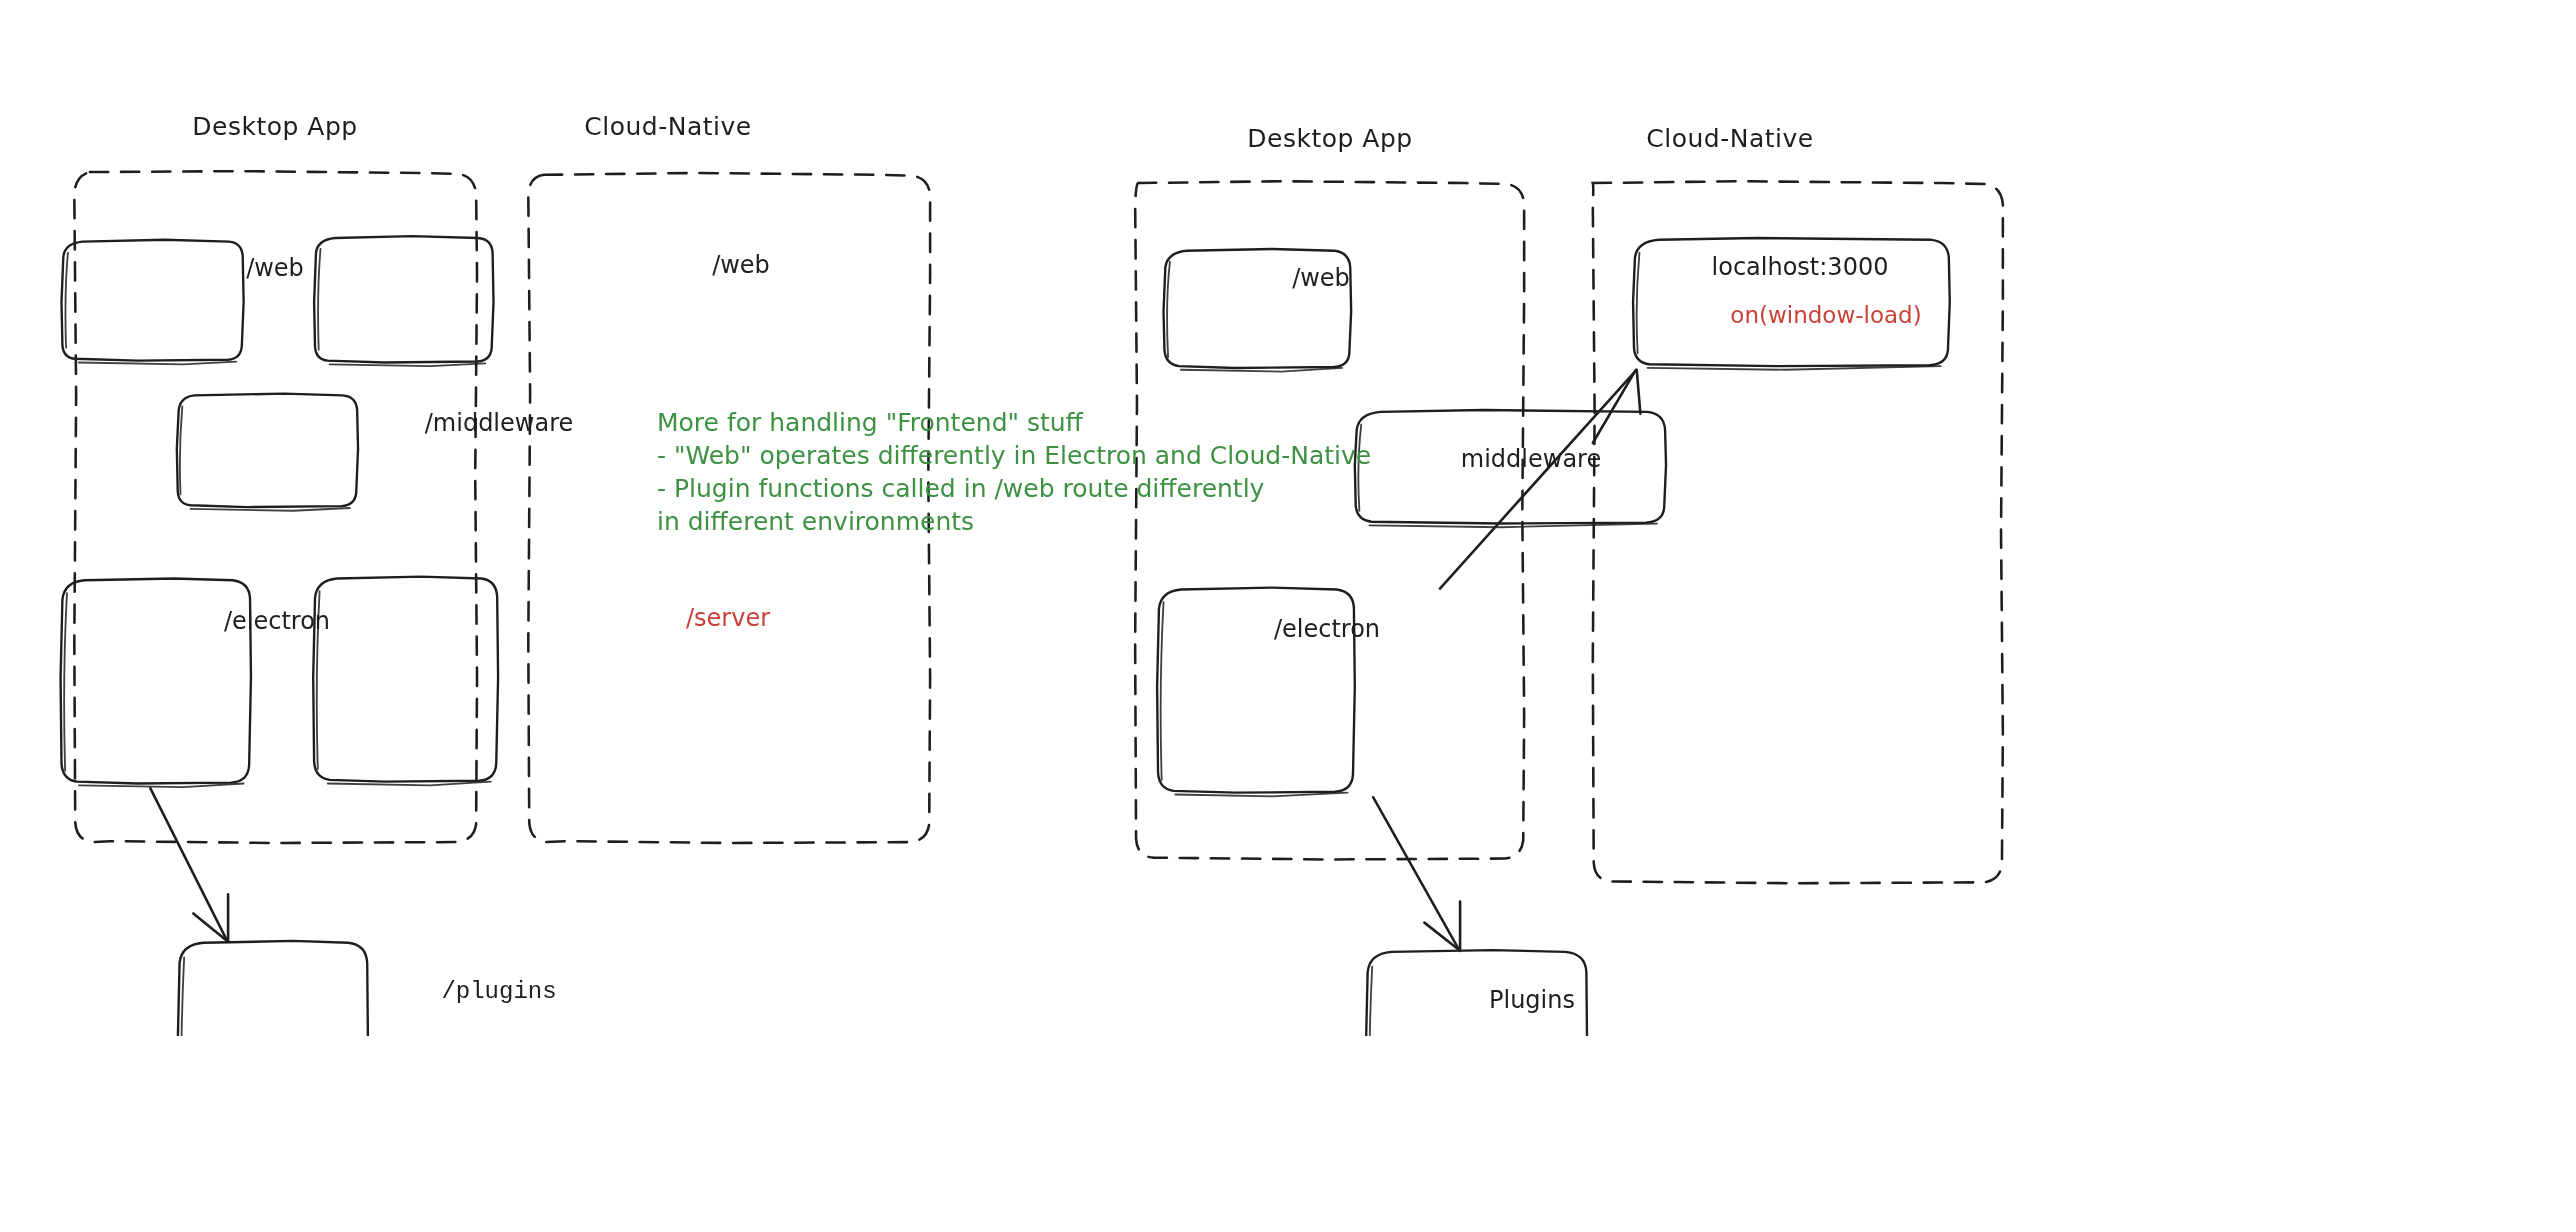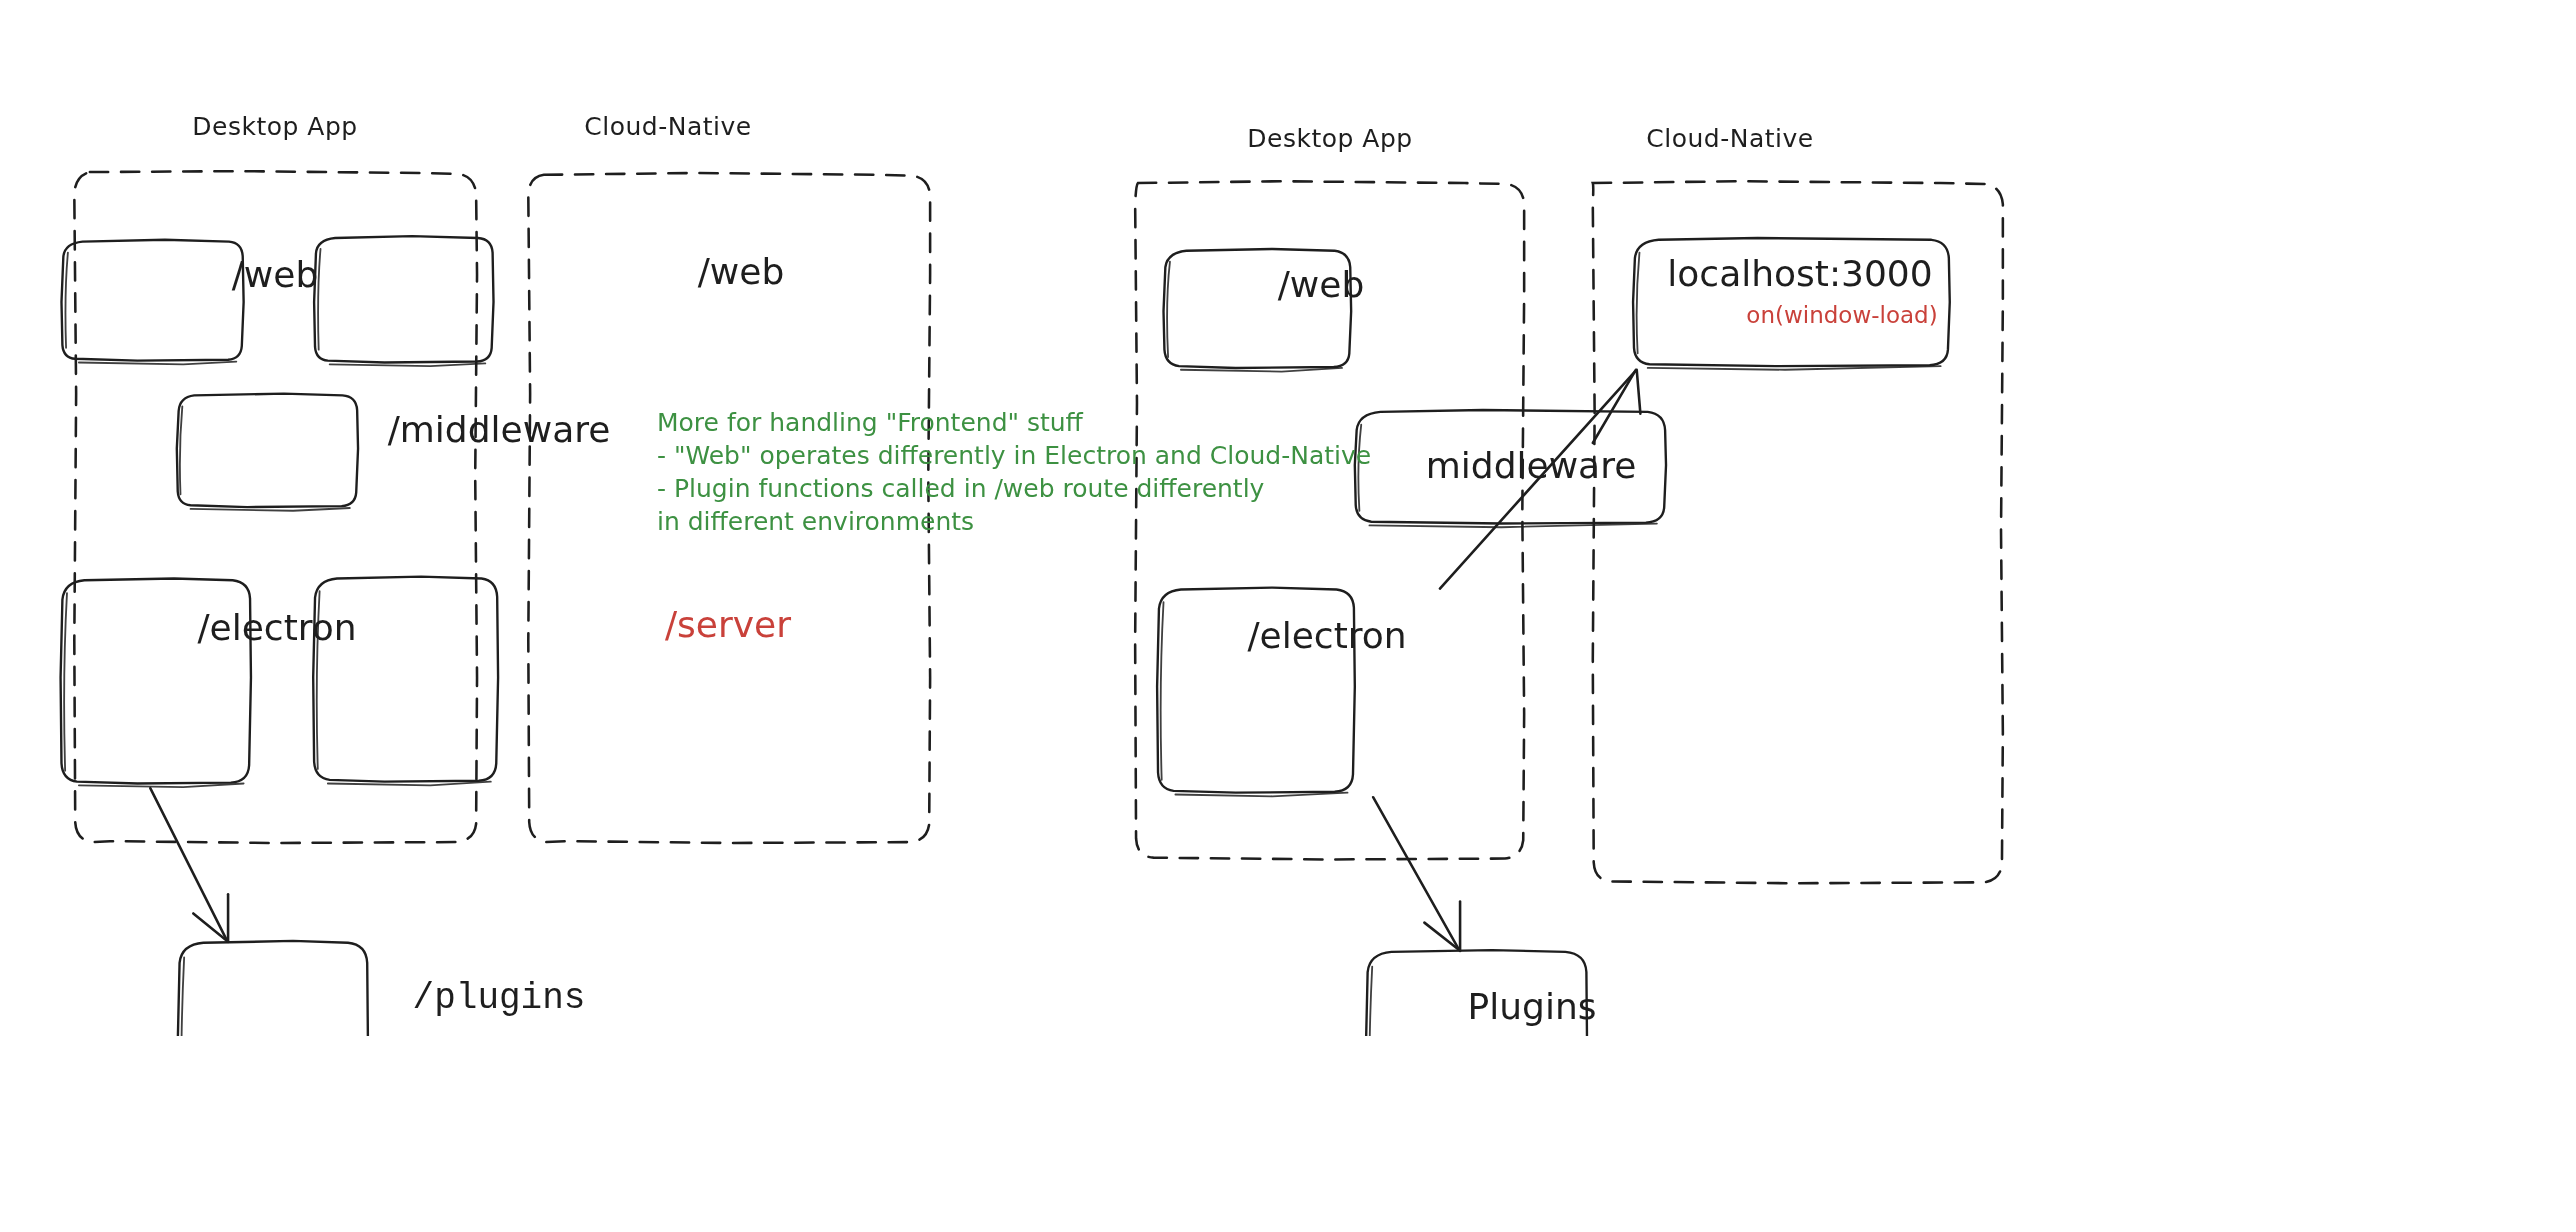--- a/index.html
+++ b/index.html
@@ -31,21 +31,21 @@
     font-family: "DejaVu Sans", sans-serif;
     font-size: 25px;
     color: #1e1e1e;
     letter-spacing: 0.5px;
     white-space: nowrap;
     transform: translateX(-50%);
   }
   .node-label {
     position: absolute;
     font-family: "DejaVu Sans", sans-serif;
-    font-size: 36px;
+    font-size: 24px;
     color: #1e1e1e;
     white-space: nowrap;
     transform: translateX(-50%);
   }
   .node-sublabel {
     position: absolute;
     font-family: "DejaVu Sans", sans-serif;
     font-size: 23px;
     color: #c9413a;
     white-space: nowrap;
@@ -210,21 +210,21 @@
   <div class="node-label" style="left:499px; top:409px;">/middleware</div>
   <div class="node-label" style="left:277px; top:607px;">/electron</div>
   <div class="node-label red" style="left:728px; top:604px;">/server</div>
   <div class="node-label" style="left:499px; top:978px;font-family:Liberation Mono, monospace;">/plugins</div>
 
   <div class="group-label" style="left:1330px; top:124px;">Desktop App</div>
   <div class="group-label" style="left:1730px; top:124px;">Cloud-Native</div>
 
   <div class="node-label" style="left:1321px; top:264px;">/web</div>
   <div class="node-label" style="left:1792px; top:253px;margin-left:8px;">localhost:3000</div>
-  <div class="node-sublabel" style="left:1826px; top:302px;margin-left:16px;">on(window-load)</div>
+  <div class="node-sublabel" style="left:1826px; top:302px;">on(window-load)</div>
   <div class="node-label" style="left:1531px; top:445px;">middleware</div>
   <div class="node-label" style="left:1327px; top:615px;">/electron</div>
   <div class="node-label" style="left:1532px; top:986px;">Plugins</div>
 
   <div class="note green" style="left:657px; top:406px;">More for handling "Frontend" stuff
 - "Web" operates differently in Electron and Cloud-Native
 - Plugin functions called in /web route differently
 in different environments</div>
 
 </div>

